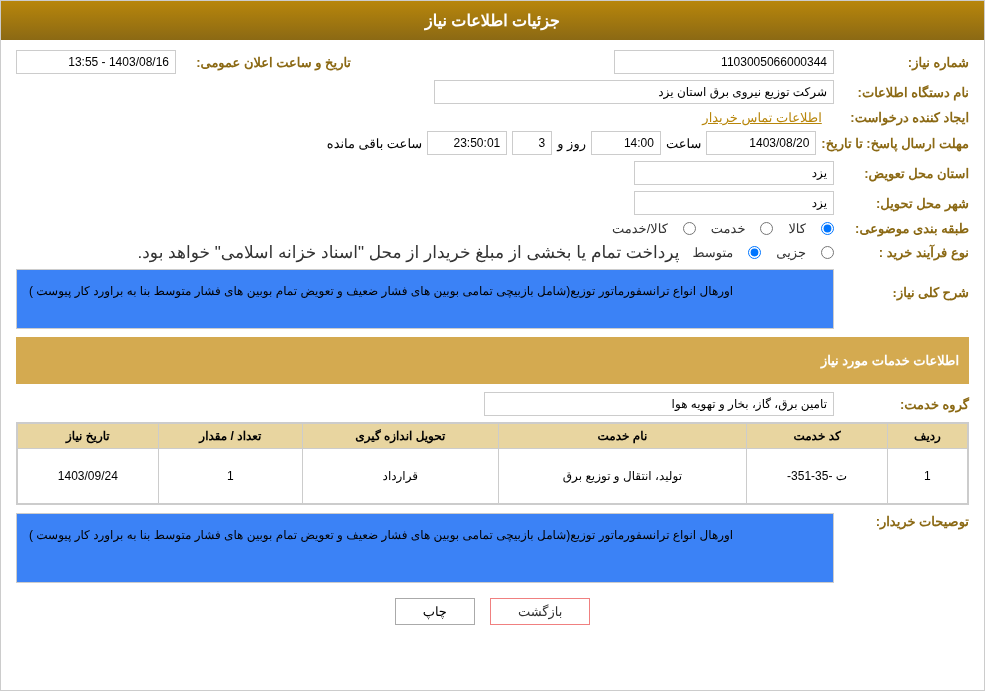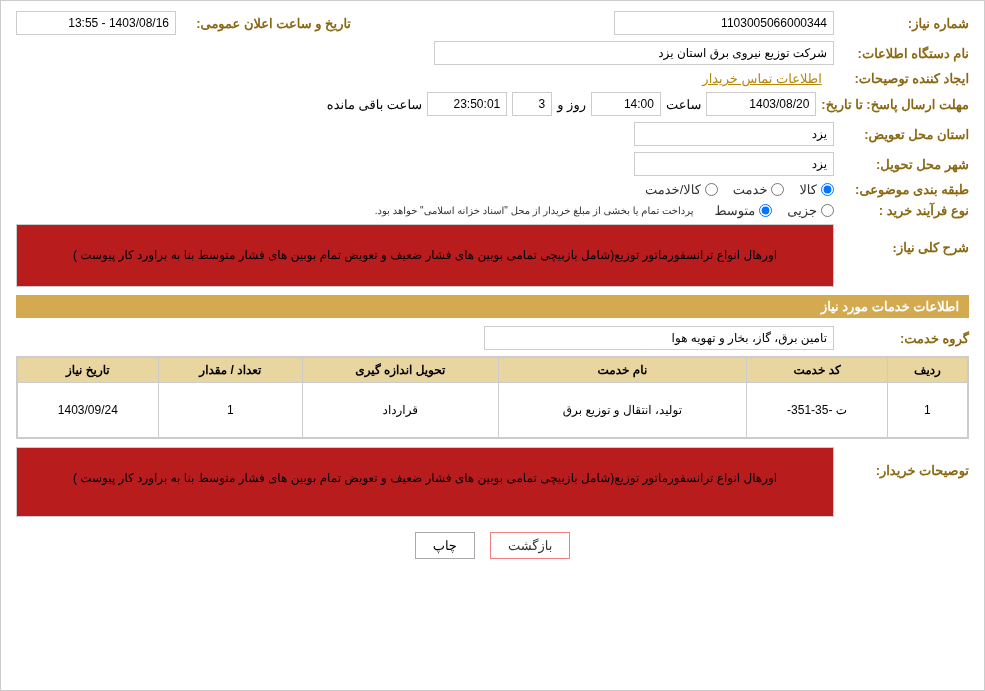--- a/index.html
+++ b/index.html
@@ -51,44 +51,44 @@
     .input-wide { width: 260px; }
     .text-link {
       color: #b8860b;
       text-decoration: underline;
       cursor: pointer;
     }
     .section-divider {
       background: #d4aa50;
       color: #fff;
       font-weight: bold;
-      padding: 4px 10px;
+      padding: 16px 10px;
       margin: 8px 0;
       font-size: 13px;
     }
     .radio-group {
       display: flex;
       gap: 15px;
       align-items: center;
     }
     .radio-label {
       display: flex;
       align-items: center;
-      gap: 4px;
+      gap: 15px;
       color: #333;
     }
     .description-box {
       border: 1px solid #ccc;
-      padding: 21px;
-      background: #b91c1c;
+      padding: 12px;
+      background: #3b82f6;
       min-height: 60px;
       font-size: 12px;
       line-height: 1.6;
       direction: rtl;
-      text-align: center;
+      text-align: left;
       flex: 1;
     }
     .table-container {
       border: 1px solid #ccc;
       margin-bottom: 8px;
     }
     table {
       width: 100%;
       border-collapse: collapse;
       font-size: 12px;
@@ -100,21 +100,21 @@
       text-align: center;
       font-weight: bold;
       margin-top: 18px;
     }
     td {
       border: 1px solid #ccc;
       padding: 20px 8px;
       text-align: center;
     }
     .btn {
-      padding: 5px 17px;
+      padding: 5px 27px;
       font-family: Tahoma, Arial, sans-serif;
       font-size: 13px;
       cursor: pointer;
       border: 1px solid #999;
     }
     .btn-print {
       background: #fff;
       border: 1px solid #aaa;
     }
     .btn-back {
@@ -127,38 +127,41 @@
       justify-content: center;
       gap: 15px;
       margin-top: 15px;
       padding-bottom: 10px;
     }
   </style>
 </head>
 <body>
 
 <div class="page-wrapper">
+  <div class="header">
+    <span>جزئیات اطلاعات نیاز</span>
+  </div>
 
   <div class="content">
 
     <div class="form-row">
       <span class="label">شماره نیاز:</span>
       <input class="input-field input-wide" readonly="" style="width: 220px;" value="1103005066000344">
       <span style="flex:1;"></span>
       <span class="label" style="min-width:170px;">تاریخ و ساعت اعلان عمومی:</span>
       <input class="input-field" readonly="" style="width: 160px;" value="1403/08/16 - 13:55">
     </div>
 
     <div class="form-row">
       <span class="label">نام دستگاه اطلاعات:</span>
       <input class="input-field" readonly="" style="width: 400px;" value="شرکت توزیع نیروی برق استان یزد">
     </div>
 
     <div class="form-row">
-      <span class="label">ایجاد کننده توصیحات:</span>
+      <span class="label">ایجاد کننده درخواست:</span>
       &nbsp;&nbsp;
       <span class="text-link">اطلاعات تماس خریدار</span>
     </div>
 
     <div class="form-row">
       <span class="label">مهلت ارسال پاسخ: تا تاریخ:</span>
       <input class="input-field" readonly="" style="width: 110px;" value="1403/08/20">
       <span style="white-space:nowrap;">ساعت</span>
       <input class="input-field" readonly="" style="width: 70px;" value="14:00">
       <span style="white-space:nowrap;">روز و</span>
@@ -200,21 +203,21 @@
       <div class="radio-group">
         <label class="radio-label">
           <input type="radio" name="purchase_type" style="">
           <span>جزیی</span>
         </label>
         <label class="radio-label">
           <input type="radio" name="purchase_type" checked="" style="">
           <span>متوسط</span>
         </label>
       </div>
-      <span style="font-size:10px; color:#333; margin-right:16px;">پرداخت تمام یا بخشی از مبلغ خریدار از محل "اسناد خزانه اسلامی" خواهد بود.</span>
+      <span style="font-size:17px; color:#333; margin-right:8px;">پرداخت تمام یا بخشی از مبلغ خریدار از محل "اسناد خزانه اسلامی" خواهد بود.</span>
     </div>
 
     <div class="form-row" style="align-items:flex-start;">
       <span class="label" style="margin-top:16px;font-family:Liberation Serif, serif;">شرح کلی نیاز:</span>
       <div class="description-box">
         <span>اورهال انواع ترانسفورماتور توزیع(شامل بازبیچی تمامی بوبین های فشار ضعیف و تعویض تمام بوبین های فشار متوسط بنا به براورد کار پیوست )</span>
       </div>
     </div>
 
     <div class="section-divider">
@@ -245,21 +248,21 @@
       <td>تولید، انتقال و توزیع برق</td>
       <td>قرارداد</td>
       <td>1</td>
       <td>1403/09/24</td>
     </tr>
           </tbody>
       </table>
     </div>
 
     <div class="form-row" style="align-items:flex-start;">
-      <span class="label" style="margin-top:16px;">توصیحات خریدار:</span>
+      <span class="label" style="margin-top:1px;">توصیحات خریدار:</span>
       <div class="description-box" style="min-height:70px;">
         <span>اورهال انواع ترانسفورماتور توزیع(شامل بازبیچی تمامی بوبین های فشار ضعیف و تعویض تمام بوبین های فشار متوسط بنا به براورد کار پیوست )</span>
       </div>
     </div>
 
     <div class="button-row">
       <button class="btn btn-back">بازگشت</button>
       <button class="btn btn-print">چاپ</button>
     </div>
   </div>

